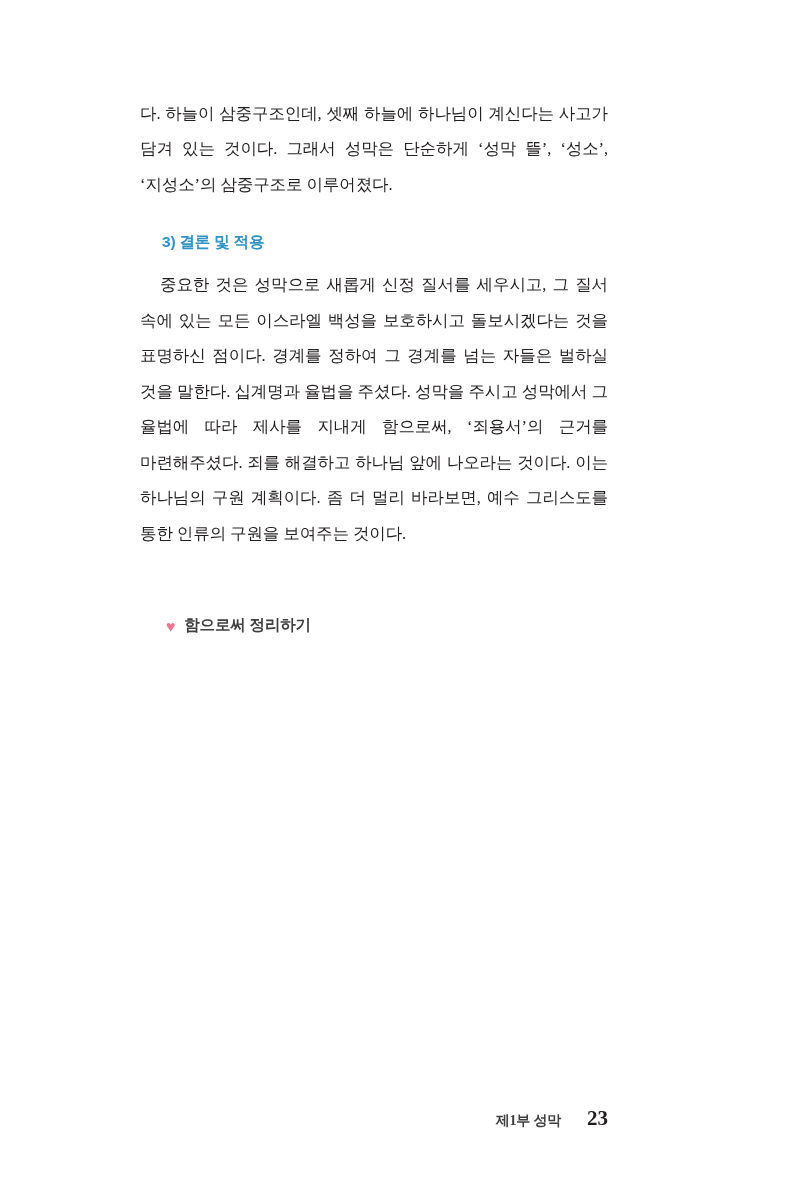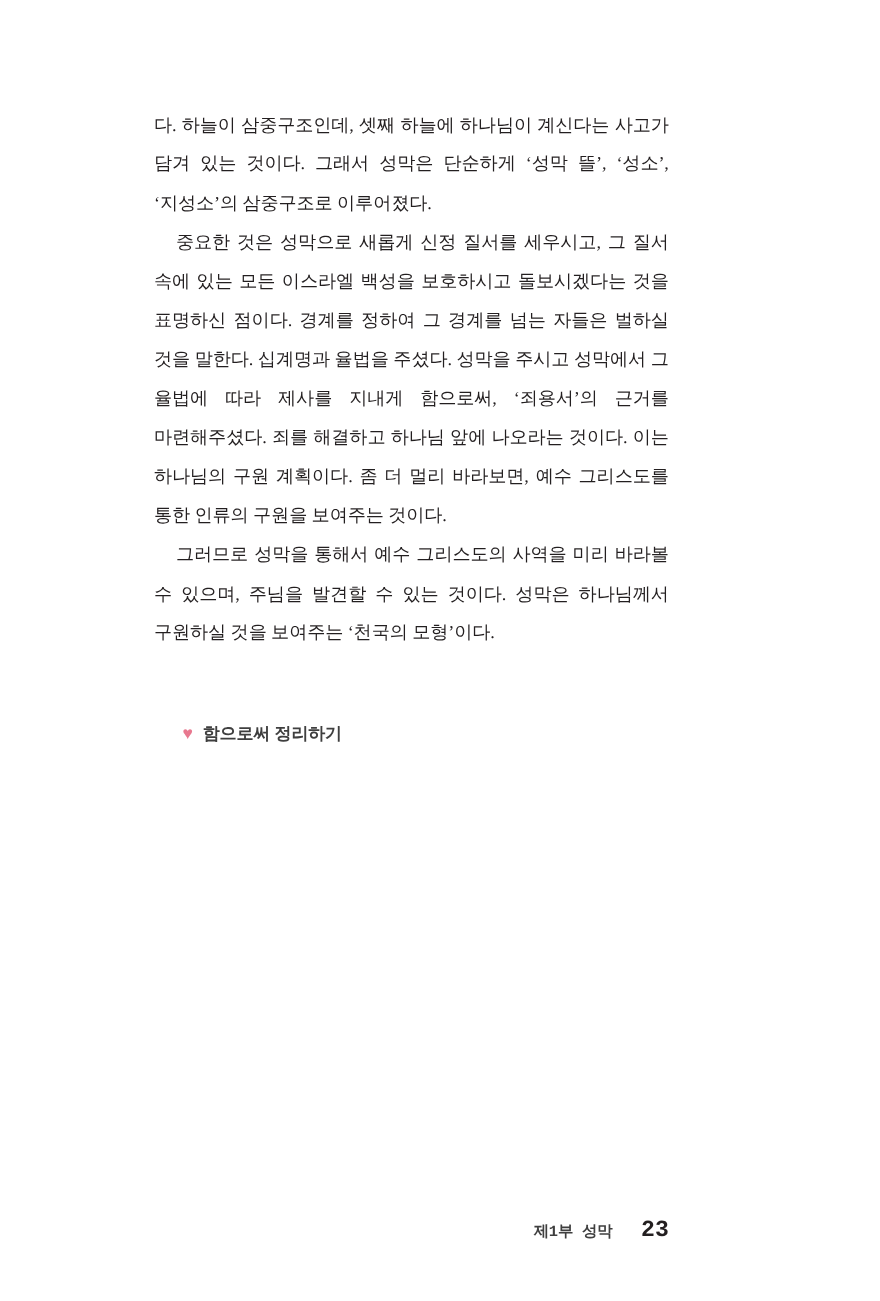--- a/index.html
+++ b/index.html
@@ -63,44 +63,44 @@
     position: relative;
     top: 1px;
   }
   .footer {
     position: absolute;
     right: 104px;
     bottom: 52px;
     display: flex;
     align-items: baseline;
     gap: 26px;
-    font-family: Liberation Mono, monospace;
+    font-family: Liberation Serif, serif;
   }
   .footer-label {
     font-size: 14px;
     font-weight: bold;
     color: #3f3f3f;
     letter-spacing: -0.2px;
   }
   .footer-page {
     font-size: 21px;
     font-weight: bold;
     color: #231f20;
   }
 </style>
 </head>
 <body>
 
 <div class="page">
 
   <p class="para">다. 하늘이 삼중구조인데, 셋째 하늘에 하나님이 계신다는 사고가 담겨 있는 것이다. 그래서 성막은 단순하게 ‘성막 뜰’, ‘성소’, ‘지성소’의 삼중구조로 이루어졌다.</p>
 
+  <h2 class="section-heading">3) 결론 및 적용</h2>
 
   <p class="para indent">중요한 것은 성막으로 새롭게 신정 질서를 세우시고, 그 질서 속에 있는 모든 이스라엘 백성을 보호하시고 돌보시겠다는 것을 표명하신 점이다. 경계를 정하여 그 경계를 넘는 자들은 벌하실 것을 말한다. 십계명과 율법을 주셨다. 성막을 주시고 성막에서 그 율법에 따라 제사를 지내게 함으로써, ‘죄용서’의 근거를 마련해주셨다. 죄를 해결하고 하나님 앞에 나오라는 것이다. 이는 하나님의 구원 계획이다. 좀 더 멀리 바라보면, 예수 그리스도를 통한 인류의 구원을 보여주는 것이다.</p>
-  <p class="para indent">그러므로 성막을 통해서 예수 그리스도의 사역을 미리 바라볼 수 있으며, 주님을 발견할 수 있는 것이다. 성막은 하나님께서 구원하실 것을 보여주는 ‘천국의 모형’이다.</p>
 
   <h3 class="prayer-heading">
     <span class="heart-icon">♥</span>
     <span>함으로써 정리하기</span>
   </h3>
 
 
   <div class="footer">
     <span class="footer-label">제1부 성막</span>
     <span class="footer-page">23</span>

